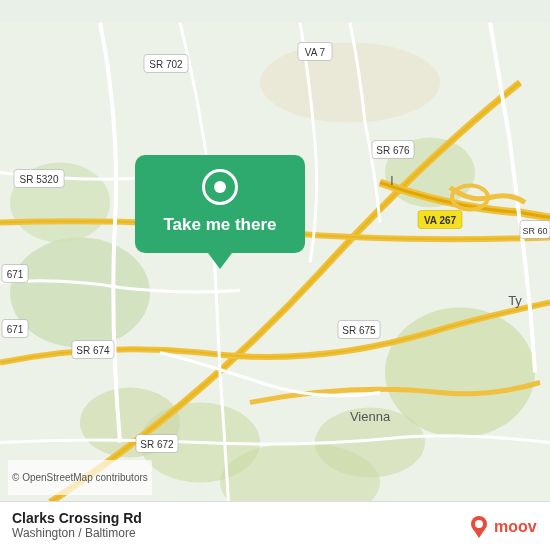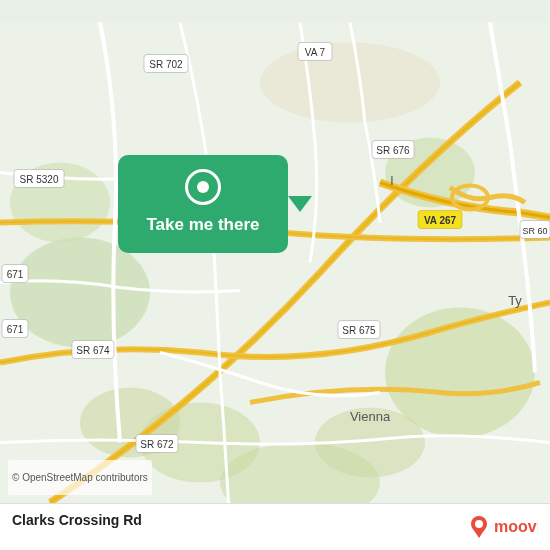--- a/index.html
+++ b/index.html
@@ -31,21 +31,21 @@
 
     
     .bottom-bar {
       position: absolute;
       bottom: 0;
       left: 0;
       right: 0;
       background: white;
       padding: 8px 12px 10px 12px;
       display: flex;
-      align-items: flex-start;
+      align-items: flex-end;
       justify-content: space-between;
       border-top: 1px solid #ddd;
       z-index: 10;
     }
 
     .bottom-bar-left {
       display: flex;
       flex-direction: column;
     }
 
@@ -76,24 +76,24 @@
       background: rgba(255,255,255,0.7);
       padding: 12px 4px;
       border-radius: 2px;
       z-index: 10;
     }
 
     
     .map-callout {
       position: absolute;
       top: 155px;
-      left: 118px;
+      left: 135px;
       z-index: 20;
       display: flex;
-      flex-direction: row;
+      flex-direction: column;
       align-items: center;
     }
 
     .callout-bubble {
       background: #2eaa6e;
       border-radius: 10px;
       padding: 14px 18px 18px 18px;
       display: flex;
       flex-direction: column;
       align-items: center;
@@ -233,20 +233,21 @@
     <div class="callout-tail"></div>
   </div>
 
   <div class="attribution">
     <span>© OpenStreetMap contributors</span>
   </div>
 
   <div class="bottom-bar">
     <div class="bottom-bar-left">
       <span class="location-name">Clarks Crossing Rd</span>
+      <span class="location-region">Washington / Baltimore</span>
     </div>
 
     <div class="moovit-logo">
       <svg width="70" height="28" viewBox="0 0 70 28">
 
         <svg x="0" y="2" width="22" height="24">
           <ellipse cx="11" cy="10" rx="8" ry="8" fill="#e84c3d"></ellipse>
           <ellipse cx="11" cy="10" rx="4" ry="4" fill="white"></ellipse>
           <polygon points="5,15 17,15 11,24" fill="#e84c3d"></polygon>
         </svg>

